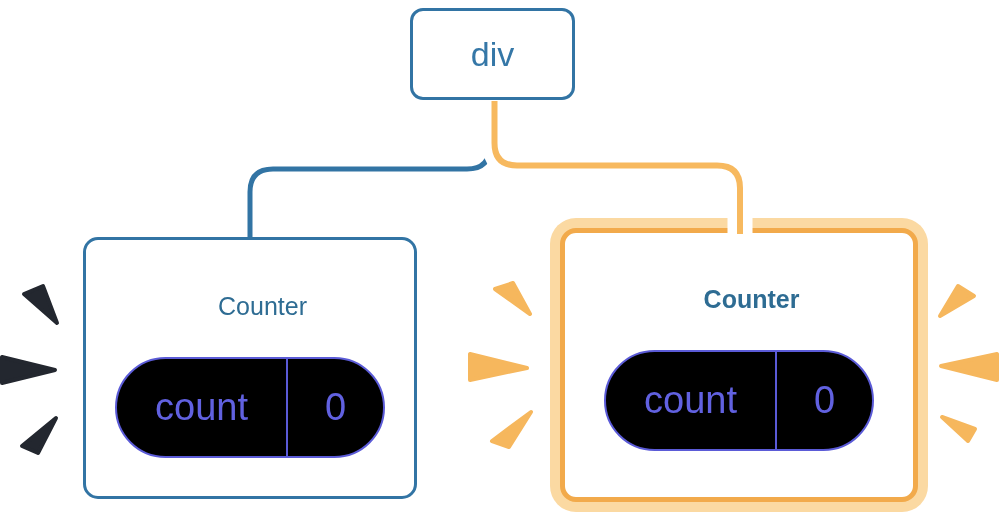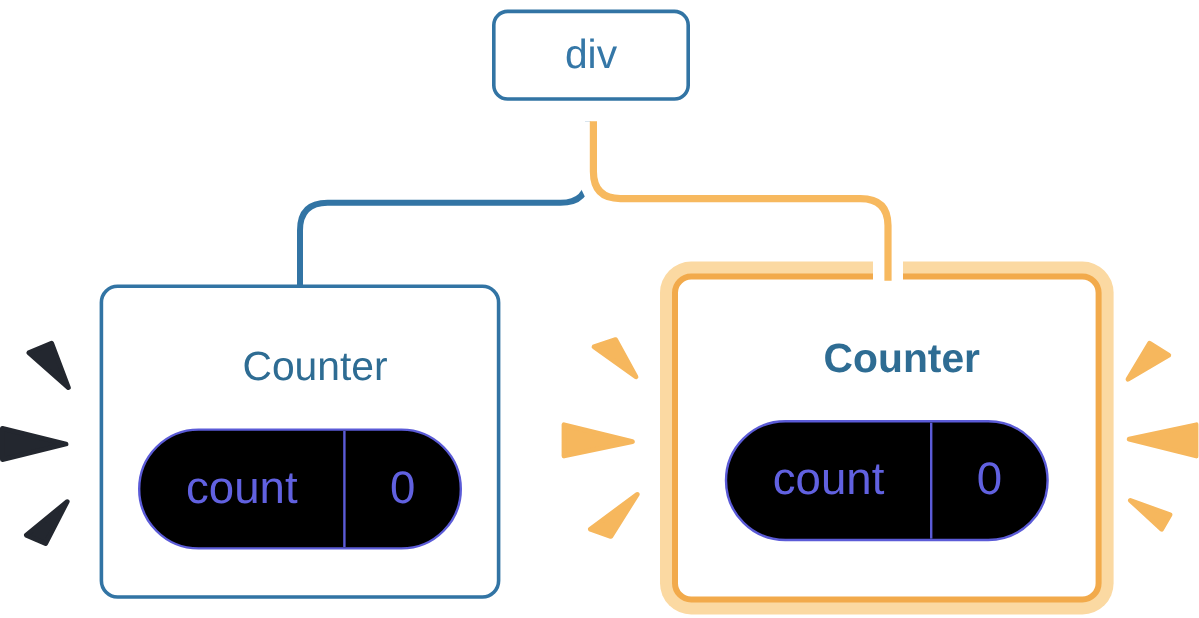--- a/index.html
+++ b/index.html
@@ -3,27 +3,27 @@
 <meta charset="utf-8">
 <style>
   html,body{margin:0;padding:0;background:#fff;}
   .canvas{position:relative;width:999px;height:515px;background:#fff;overflow:hidden;
           font-family:"Liberation Sans",sans-serif;}
   svg.layer{position:absolute;left:0;top:0;pointer-events:none;}
   .layer1{z-index:1}.layer3{z-index:3}.layer5{z-index:5}
 
   .node{position:absolute;background:#fff;border:3px solid var(--blue);box-sizing:border-box;}
 
-  .div-box{left:410px;top:8px;width:165px;height:76px;border-radius:13px;z-index:4;
+  .div-box{left:410px;top:8px;width:165px;height:92px;border-radius:13px;z-index:4;
            display:flex;align-items:center;justify-content:center;}
   .div-label{color:var(--blue-text);font-size:34px;line-height:1;}
 
   .counter-box{left:83px;top:237px;width:334px;height:262px;border-radius:15px;z-index:4;
                display:flex;flex-direction:column;align-items:center;}
-  .counter-title{margin-top:46px;font-size:34px;line-height:40px;color:var(--teal);font-weight:500;margin-left:25px;}
+  .counter-title{margin-top:46px;font-size:25px;line-height:40px;color:var(--teal);font-weight:500;margin-left:25px;}
   .counter-title.bold{font-weight:700;}
 
   .hl-outer{position:absolute;left:550px;top:218px;width:378px;height:294px;z-index:2;
             background:var(--orange-band);border-radius:26px;padding:10px;box-sizing:border-box;}
   .hl-inner{width:100%;height:100%;background:#fff;border:5px solid var(--orange-stroke);
             border-radius:16px;box-sizing:border-box;
             display:flex;flex-direction:column;align-items:center;}
 
   .pill{margin-top:31px;width:270px;height:101px;border:2px solid var(--purple);
         border-radius:52px;box-sizing:border-box;display:flex;overflow:hidden;background:#000000;}

